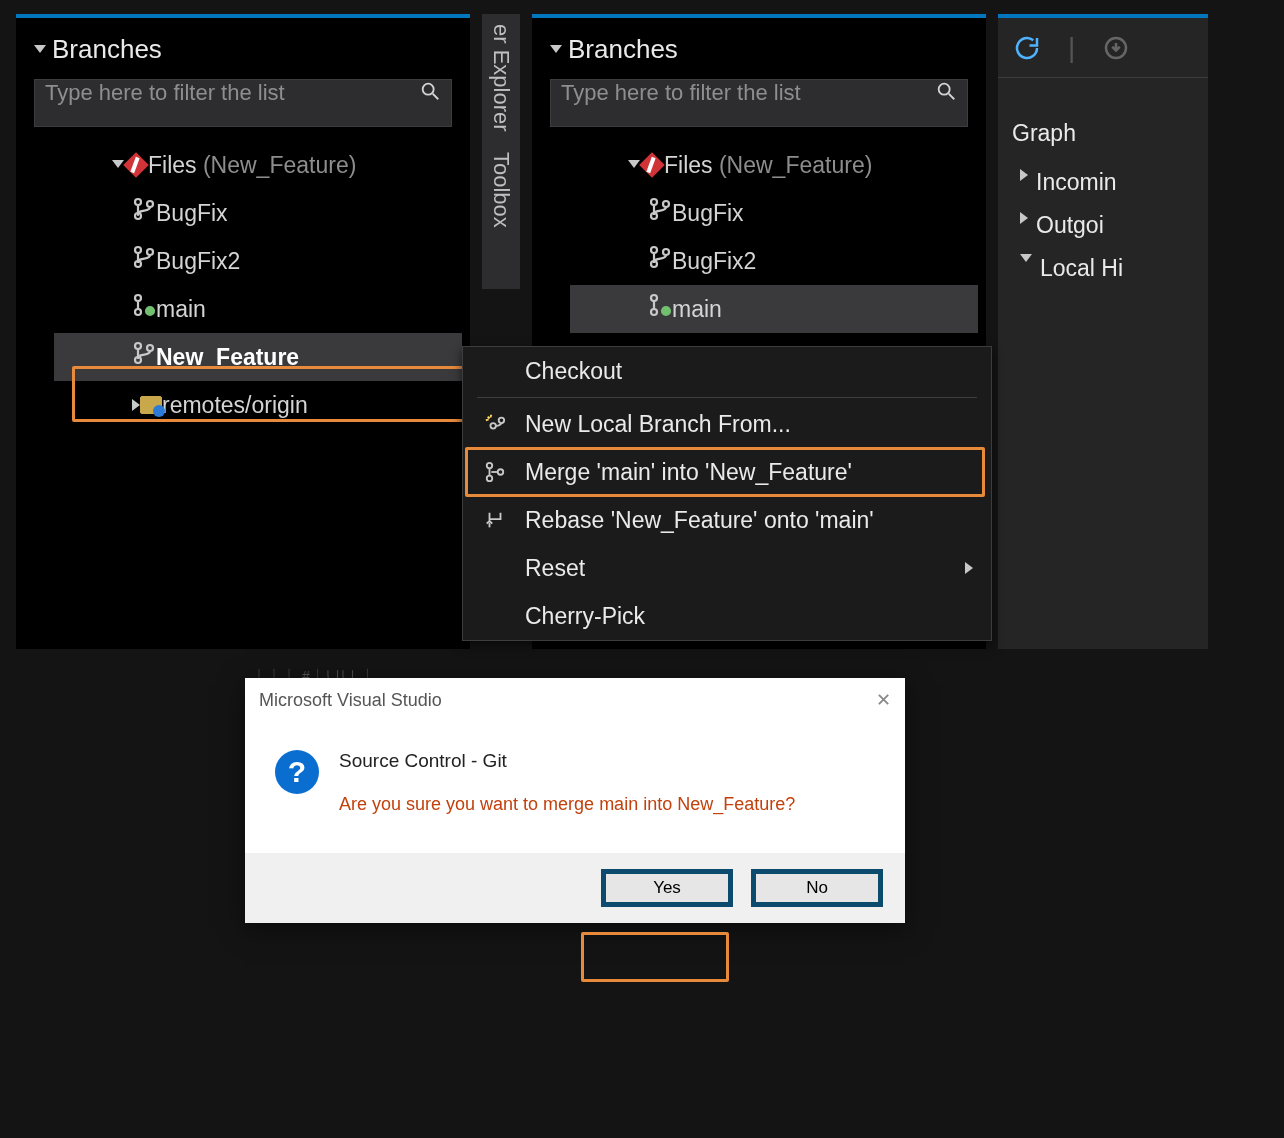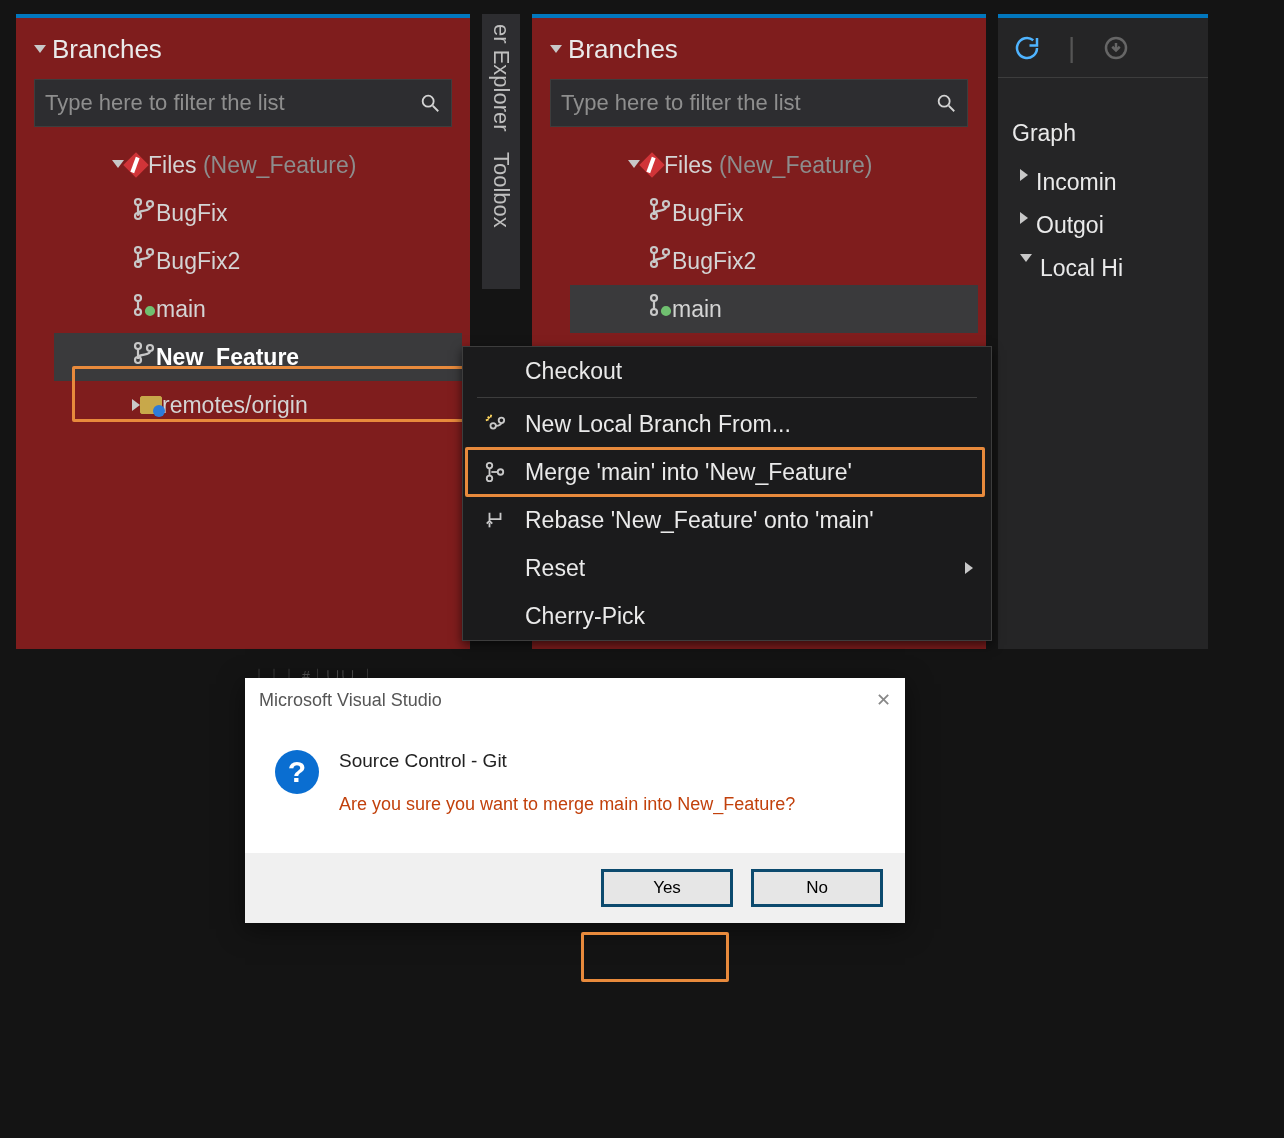--- a/index.html
+++ b/index.html
@@ -9,42 +9,42 @@
     background: #141414;
     font-family: "Segoe UI", Arial, sans-serif;
     color: #d4d4d4;
     overflow: hidden;
     position: relative;
   }
 
   
   .top-row { display: flex; gap: 0; padding: 14px 8px 0 16px; position: relative; }
   .panel   {
-    background: #7f1d1d;
+    background: #000000;
     border-top: 4px solid transparent;
     position: relative;
     flex: 0 0 auto;
   }
   .panel.sel { border-top-color: #0277bd; }
 
   
   .branches-panel {
     width: 454px;
     height: 635px;
     padding: 12px 8px 0 8px;
     margin-right: 12px;
   }
   .branches-header {
     display: flex; align-items: center;
     font-size: 26px; font-weight: 400; color: #eaeaea;
     padding: 4px 10px 14px 10px;
     gap: 6px;
   }
   .filter-box {
-    display: flex; align-items: center;
+    display: flex; align-items: flex-start;
     border: 1px solid #3d3d3d;
     background: #2d2d30;
     height: 48px;
     margin: 0 10px 14px 10px;
     padding: 0 10px;
   }
   .filter-input {
     flex: 1;
     background: transparent;
     border: none;
@@ -184,21 +184,21 @@
     font-size:30px; font-weight:600; flex:0 0 auto;
   }
   .dialog .body h4{ font-size:19px; font-weight:400; color:#222; margin-bottom:22px; }
   .dialog .body p{ font-size:18px; color:#c2410c; }
   .dialog .footer{
     background:#f0f0f0; height:70px; display:flex;
     align-items:center; justify-content:flex-end; gap:18px; padding:0 22px;
   }
   .dialog button{
     width:132px; height:38px; font-size:17px;
-    background:#e6e6e6; border:3px solid #0c4a6e;
+    background:#e6e6e6; border:5px solid #0c4a6e;
   }
   .noise{
     position:absolute; left:252px; top:668px;
     color:#555; font-size:14px; letter-spacing:1px;
   }
 </style>
 </head>
 <body>
 
 <div class="top-row">

